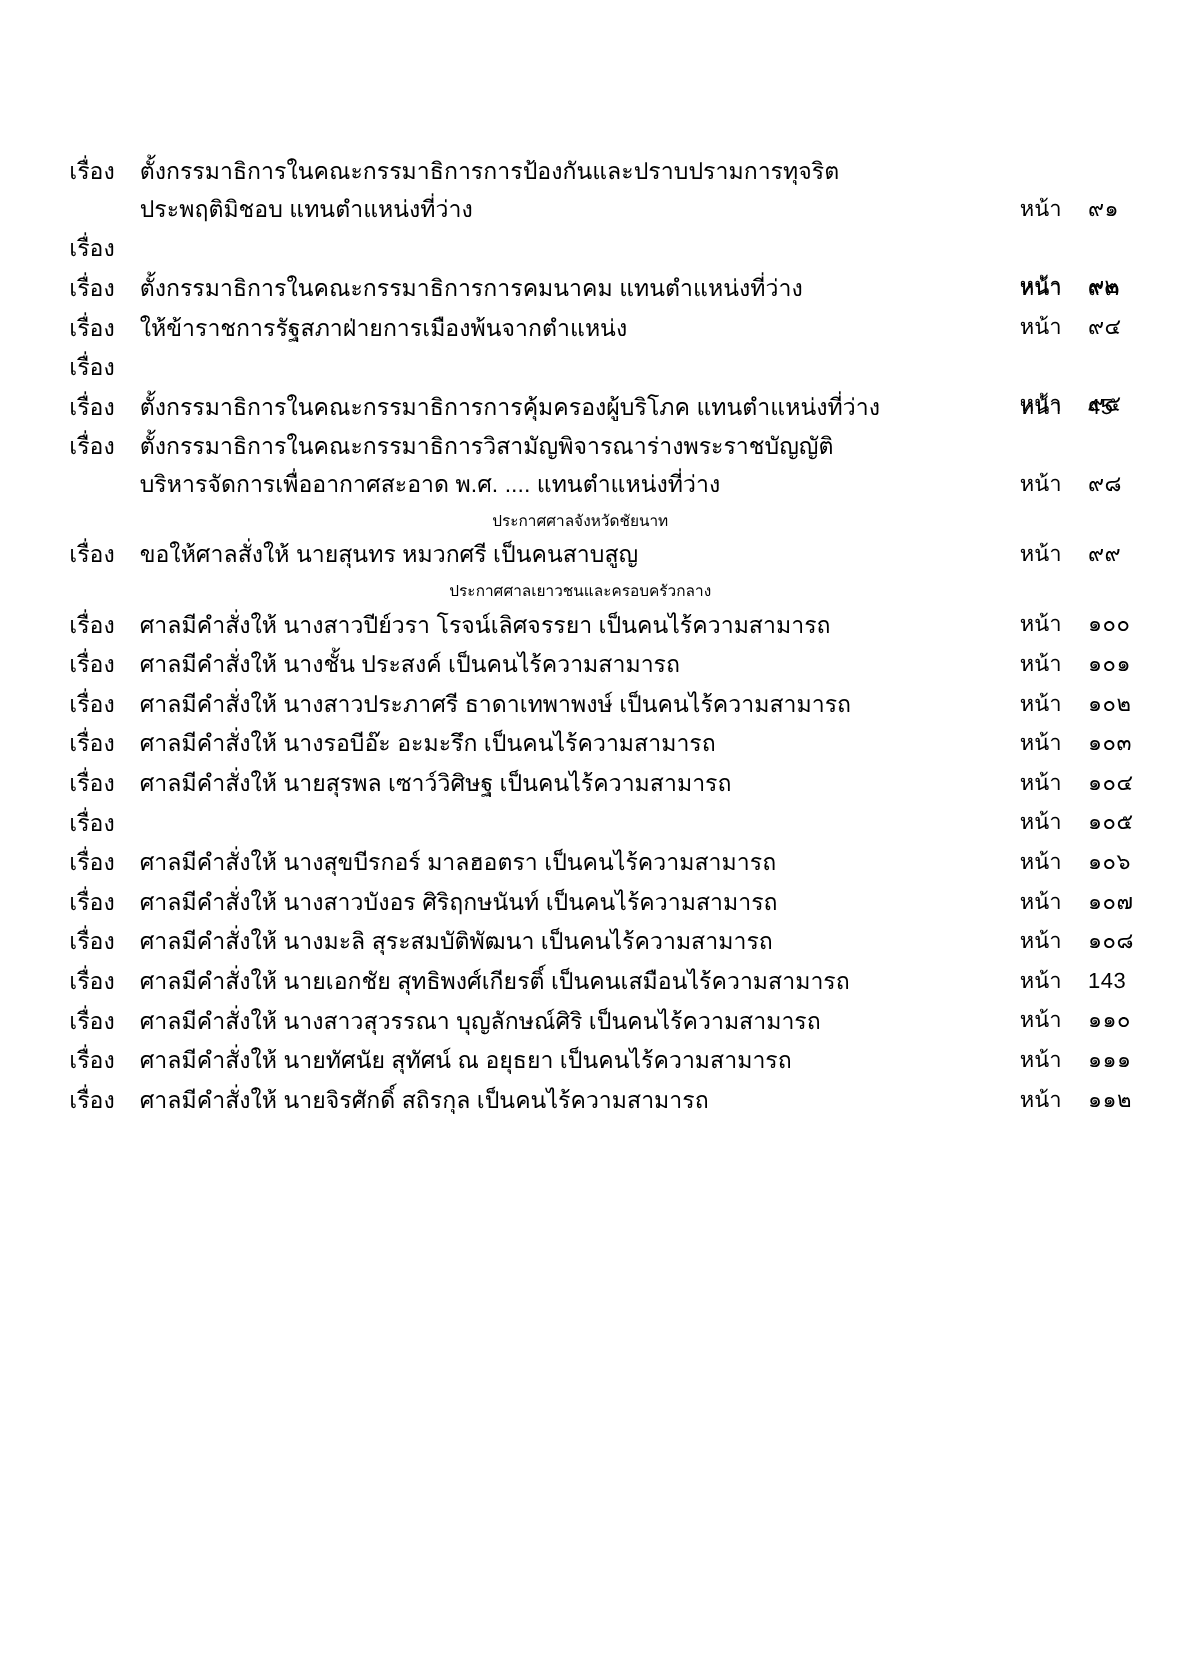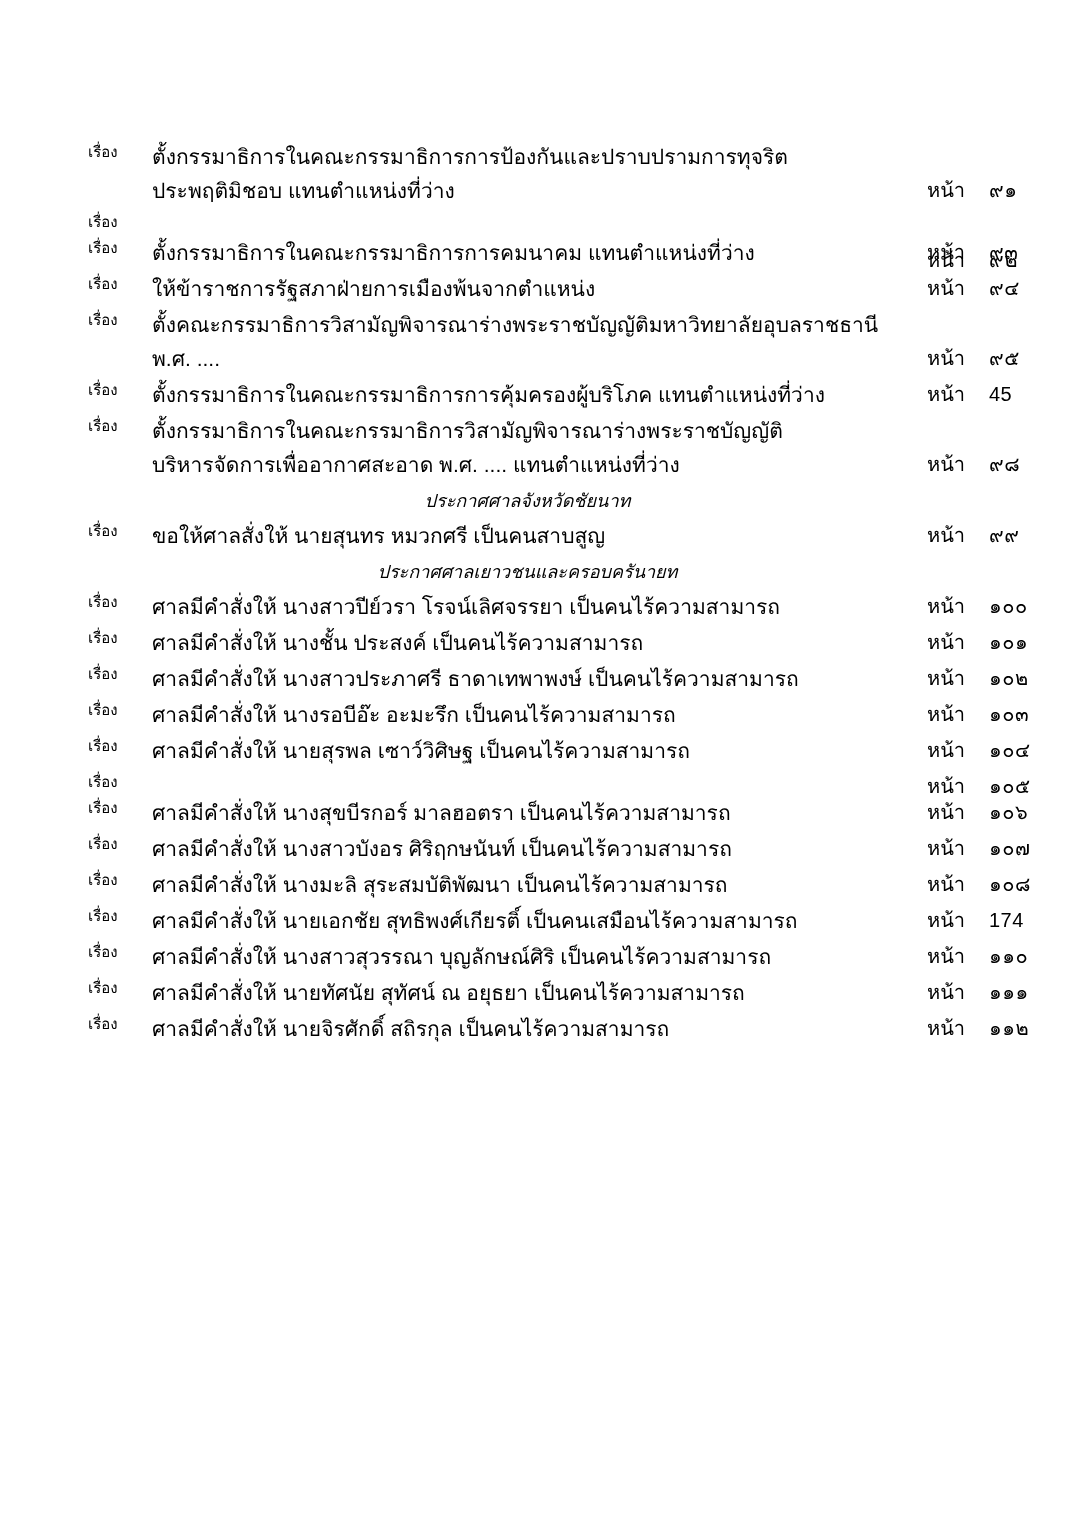--- a/index.html
+++ b/index.html
@@ -31,23 +31,23 @@
   .entry {
     display: flex;
     align-items: flex-start;
     position: relative;
     margin-bottom: 2px;
   }
   .label {
     width: 62px;
     min-width: 62px;
     text-align: left;
-    padding-left: 88px;
+    padding-left: 63px;
     box-sizing: content-box;
-    font-size: 15px;
+    font-size: 21px;
     line-height: 1.62;
     white-space: nowrap;
   }
   .body-text {
     flex: 1 1 auto;
     font-size: 21px;
     line-height: 1.62;
     padding-left: 2px;
   }
   .body-text .line2 {
@@ -72,25 +72,24 @@
     min-width: 62px;
     text-align: left;
     margin-left: 32px;
   }
   .pg-num {
     text-align: right;
     letter-spacing: 0.5px;
   }
   .heading {
     text-align: center;
-    font-size: 18px;
+    font-size: 14px;
     line-height: 1.7;
     margin: 4px 0 2px 0;
     padding-right: 16px;
-    font-style: italic;
   }
   .entry.tall .body-text {
     padding-bottom: 0;
   }
 </style>
 </head>
 <body>
 
 <div class="page">
   <div class="toc" id="toc">
@@ -120,21 +119,20 @@
       <div class="entry">
         <div class="label">เรื่อง</div>
         <div class="body-text"><span class="line1">ให้ข้าราชการรัฐสภาฝ่ายการเมืองพ้นจากตำแหน่ง</span></div>
         <div class="pagecol">
           <span class="pg-word">หน้า</span>
           <span class="pg-num">๙๔</span>
         </div>
       </div>
       <div class="entry tall">
         <div class="label">เรื่อง</div>
-        <div class="body-text"><span class="line1">ตั้งคณะกรรมาธิการวิสามัญพิจารณาร่างพระราชบัญญัติมหาวิทยาลัยอุบลราชธานี</span><span class="line2">พ.ศ. ....</span></div>
         <div class="pagecol second">
           <span class="pg-word">หน้า</span>
           <span class="pg-num">๙๕</span>
         </div>
       </div>
       <div class="entry">
         <div class="label">เรื่อง</div>
         <div class="body-text"><span class="line1">ตั้งกรรมาธิการในคณะกรรมาธิการการคุ้มครองผู้บริโภค  แทนตำแหน่งที่ว่าง</span></div>
         <div class="pagecol">
           <span class="pg-word">หน้า</span>
@@ -151,21 +149,21 @@
       </div>
       <div class="heading">ประกาศศาลจังหวัดชัยนาท</div>
       <div class="entry">
         <div class="label">เรื่อง</div>
         <div class="body-text"><span class="line1">ขอให้ศาลสั่งให้  นายสุนทร  หมวกศรี  เป็นคนสาบสูญ</span></div>
         <div class="pagecol">
           <span class="pg-word">หน้า</span>
           <span class="pg-num">๙๙</span>
         </div>
       </div>
-      <div class="heading">ประกาศศาลเยาวชนและครอบครันายท</div>
+      <div class="heading">ประกาศศาลเยาวชนและครอบครัวกลาง</div>
       <div class="entry">
         <div class="label">เรื่อง</div>
         <div class="body-text"><span class="line1">ศาลมีคำสั่งให้  นางสาวปีย์วรา  โรจน์เลิศจรรยา  เป็นคนไร้ความสามารถ</span></div>
         <div class="pagecol">
           <span class="pg-word">หน้า</span>
           <span class="pg-num">๑๐๐</span>
         </div>
       </div>
       <div class="entry">
         <div class="label">เรื่อง</div>
@@ -228,21 +226,21 @@
         <div class="pagecol">
           <span class="pg-word">หน้า</span>
           <span class="pg-num">๑๐๘</span>
         </div>
       </div>
       <div class="entry">
         <div class="label">เรื่อง</div>
         <div class="body-text"><span class="line1">ศาลมีคำสั่งให้  นายเอกชัย  สุทธิพงศ์เกียรติ์  เป็นคนเสมือนไร้ความสามารถ</span></div>
         <div class="pagecol">
           <span class="pg-word">หน้า</span>
-          <span class="pg-num">174</span>
+          <span class="pg-num">143</span>
         </div>
       </div>
       <div class="entry">
         <div class="label">เรื่อง</div>
         <div class="body-text"><span class="line1">ศาลมีคำสั่งให้  นางสาวสุวรรณา  บุญลักษณ์ศิริ  เป็นคนไร้ความสามารถ</span></div>
         <div class="pagecol">
           <span class="pg-word">หน้า</span>
           <span class="pg-num">๑๑๐</span>
         </div>
       </div>

